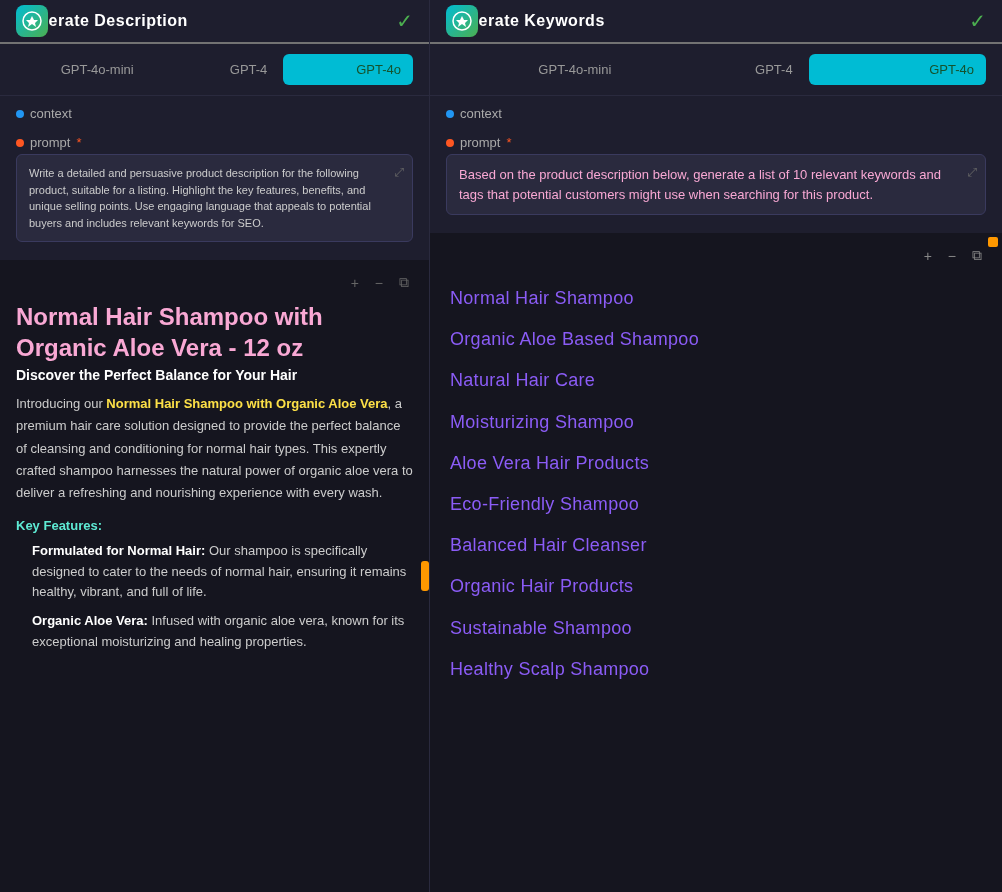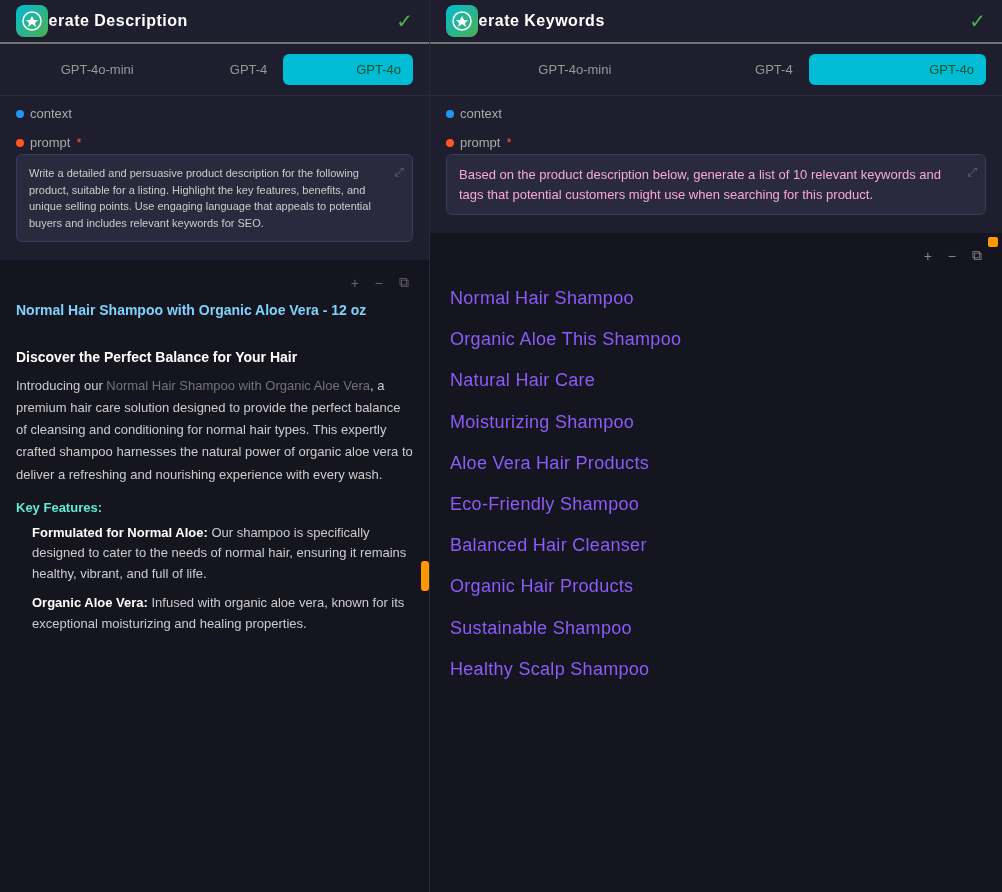--- a/index.html
+++ b/index.html
@@ -177,44 +177,44 @@
     .output-toolbar button {
       background: transparent;
       border: none;
       color: #666;
       cursor: pointer;
       font-size: 14px;
       padding: 2px 4px;
     }
 
     .output-title {
-      font-size: 14px;
+      font-size: 24px;
       font-weight: 700;
-      color: #7dd3fc;
-      margin-bottom: 30px;
+      color: #f9a8d4;
+      margin-bottom: 4px;
       line-height: 1.3;
     }
 
     .output-subtitle {
       font-size: 14px;
       font-weight: 700;
       color: #ffffff;
       margin-bottom: 10px;
     }
 
     .output-body {
       font-size: 13px;
       color: #ccc;
       line-height: 1.7;
       margin-bottom: 14px;
     }
 
     .output-body strong {
-      color: #737373;
-      font-weight: 400;
+      color: #fde047;
+      font-weight: 700;
     }
 
     .features-title {
       font-size: 13px;
       font-weight: 700;
       color: #5eead4;
       margin-bottom: 8px;
     }
 
     .feature-item {
@@ -335,21 +335,21 @@
 
     <div class="output-title">Normal Hair Shampoo with Organic Aloe Vera - 12 oz</div>
     <div class="output-subtitle">Discover the Perfect Balance for Your Hair</div>
     <div class="output-body">
       Introducing our <strong>Normal Hair Shampoo with Organic Aloe Vera</strong><span>, a premium hair care solution designed to provide the perfect balance of cleansing and conditioning for normal hair types. This expertly crafted shampoo harnesses the natural power of organic aloe vera to deliver a refreshing and nourishing experience with every wash.</span>
     </div>
 
     <div class="features-title">Key Features:</div>
 
     <div class="feature-item">
-      <strong>Formulated for Normal Aloe:</strong><span> Our shampoo is specifically designed to cater to the needs of normal hair, ensuring it remains healthy, vibrant, and full of life.</span>
+      <strong>Formulated for Normal Hair:</strong><span> Our shampoo is specifically designed to cater to the needs of normal hair, ensuring it remains healthy, vibrant, and full of life.</span>
     </div>
     <div class="feature-item">
       <strong>Organic Aloe Vera:</strong><span> Infused with organic aloe vera, known for its exceptional moisturizing and healing properties.</span>
     </div>
 
     <div class="resize-handle"></div>
   </div>
 </div>
 
 <div class="panel-right">
@@ -395,21 +395,21 @@
     <div class="orange-square"></div>
 
     <div class="keywords-toolbar">
       <button>+</button>
       <button>−</button>
       <button>⧉</button>
     </div>
 
     <div>
       <div class="keyword-item">Normal Hair Shampoo</div>
-      <div class="keyword-item">Organic Aloe This Shampoo</div>
+      <div class="keyword-item">Organic Aloe Based Shampoo</div>
       <div class="keyword-item">Natural Hair Care</div>
       <div class="keyword-item">Moisturizing Shampoo</div>
       <div class="keyword-item">Aloe Vera Hair Products</div>
       <div class="keyword-item">Eco-Friendly Shampoo</div>
       <div class="keyword-item">Balanced Hair Cleanser</div>
       <div class="keyword-item">Organic Hair Products</div>
       <div class="keyword-item">Sustainable Shampoo</div>
       <div class="keyword-item">Healthy Scalp Shampoo</div>
     </div>
   </div>

